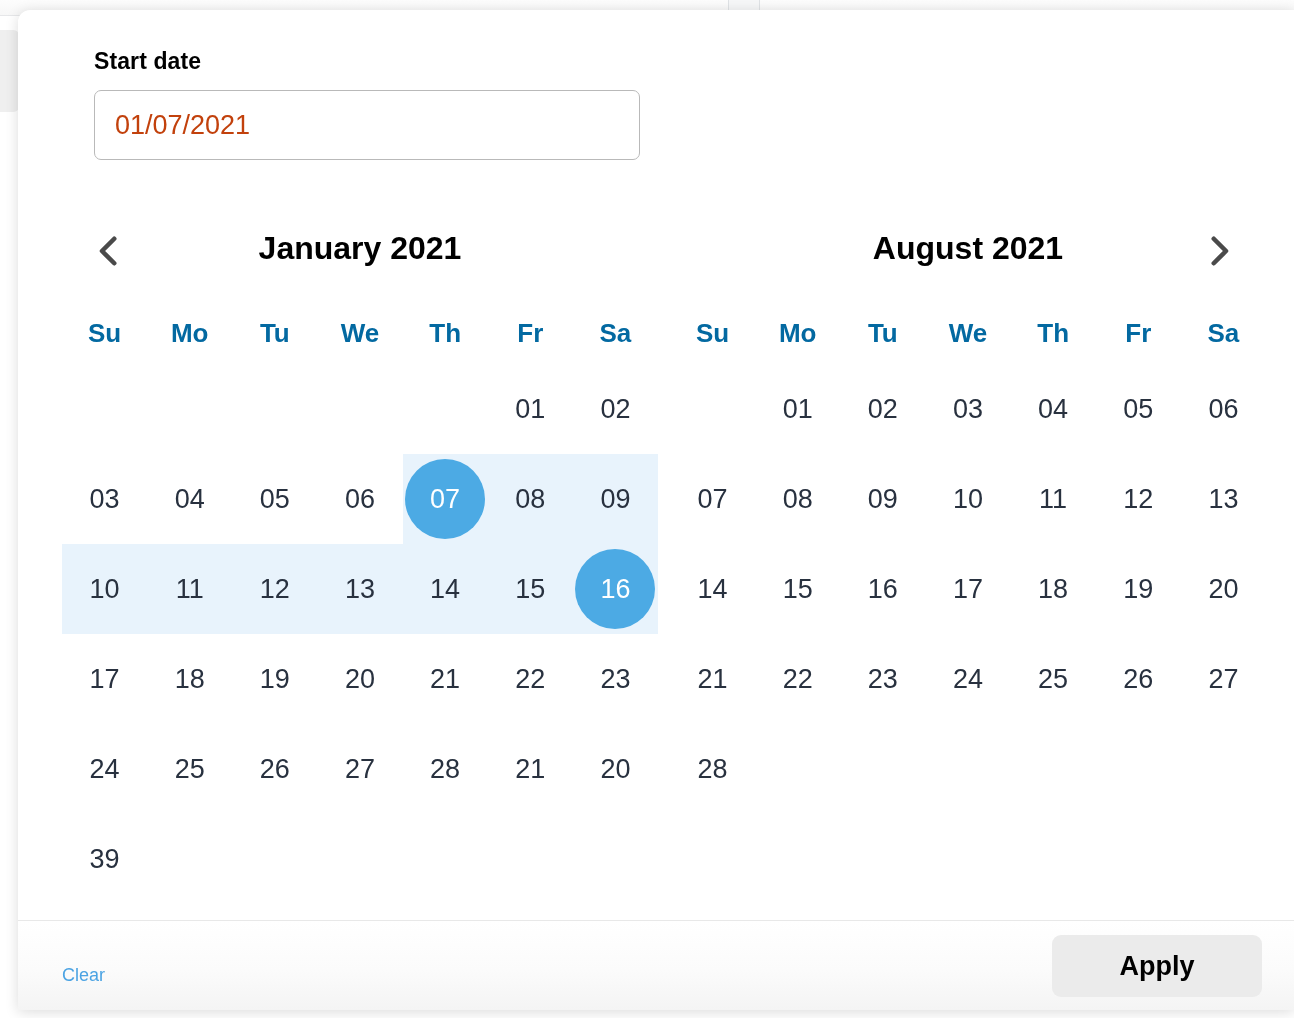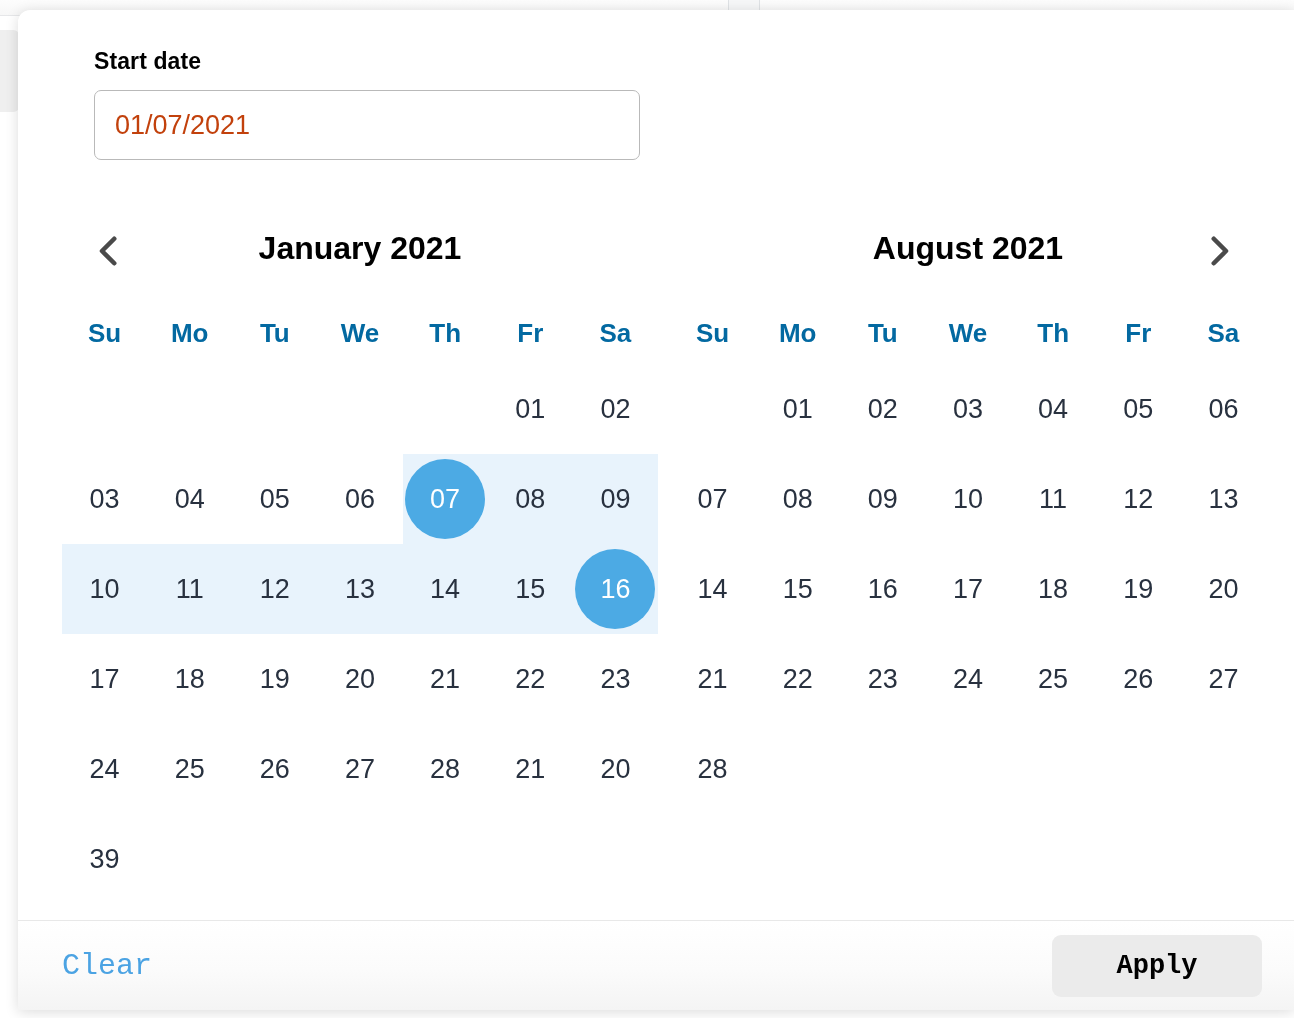--- a/index.html
+++ b/index.html
@@ -206,39 +206,39 @@
     left: 0;
     top: 910px;
     width: 1276px;
     height: 90px;
     border-top: 1px solid #e8e8e8;
     background: linear-gradient(#ffffff 0%, #fbfbfb 55%, #f4f4f4 100%);
   }
   .clear-btn {
     position: absolute;
     left: 44px;
-    top: 28px;
-    font-size: 30px;
+    top: 44px;
+    font-size: 18px;
     color: #4ba3e3;
     background: none;
     border: none;
-    font-family: Liberation Mono, monospace;
+    font-family: Liberation Sans, sans-serif;
     cursor: pointer;
     padding: 0;
   }
   .apply-btn {
     position: absolute;
     right: 32px;
     top: 14px;
     width: 210px;
     height: 62px;
     border: none;
     border-radius: 9px;
     background: #ebebeb;
-    font-family: Liberation Mono, monospace;
+    font-family: Liberation Sans, sans-serif;
     font-size: 27px;
     font-weight: bold;
     color: #000000;
     cursor: pointer;
   }
 </style>
 </head>
 <body>
 
 <div id="root">

